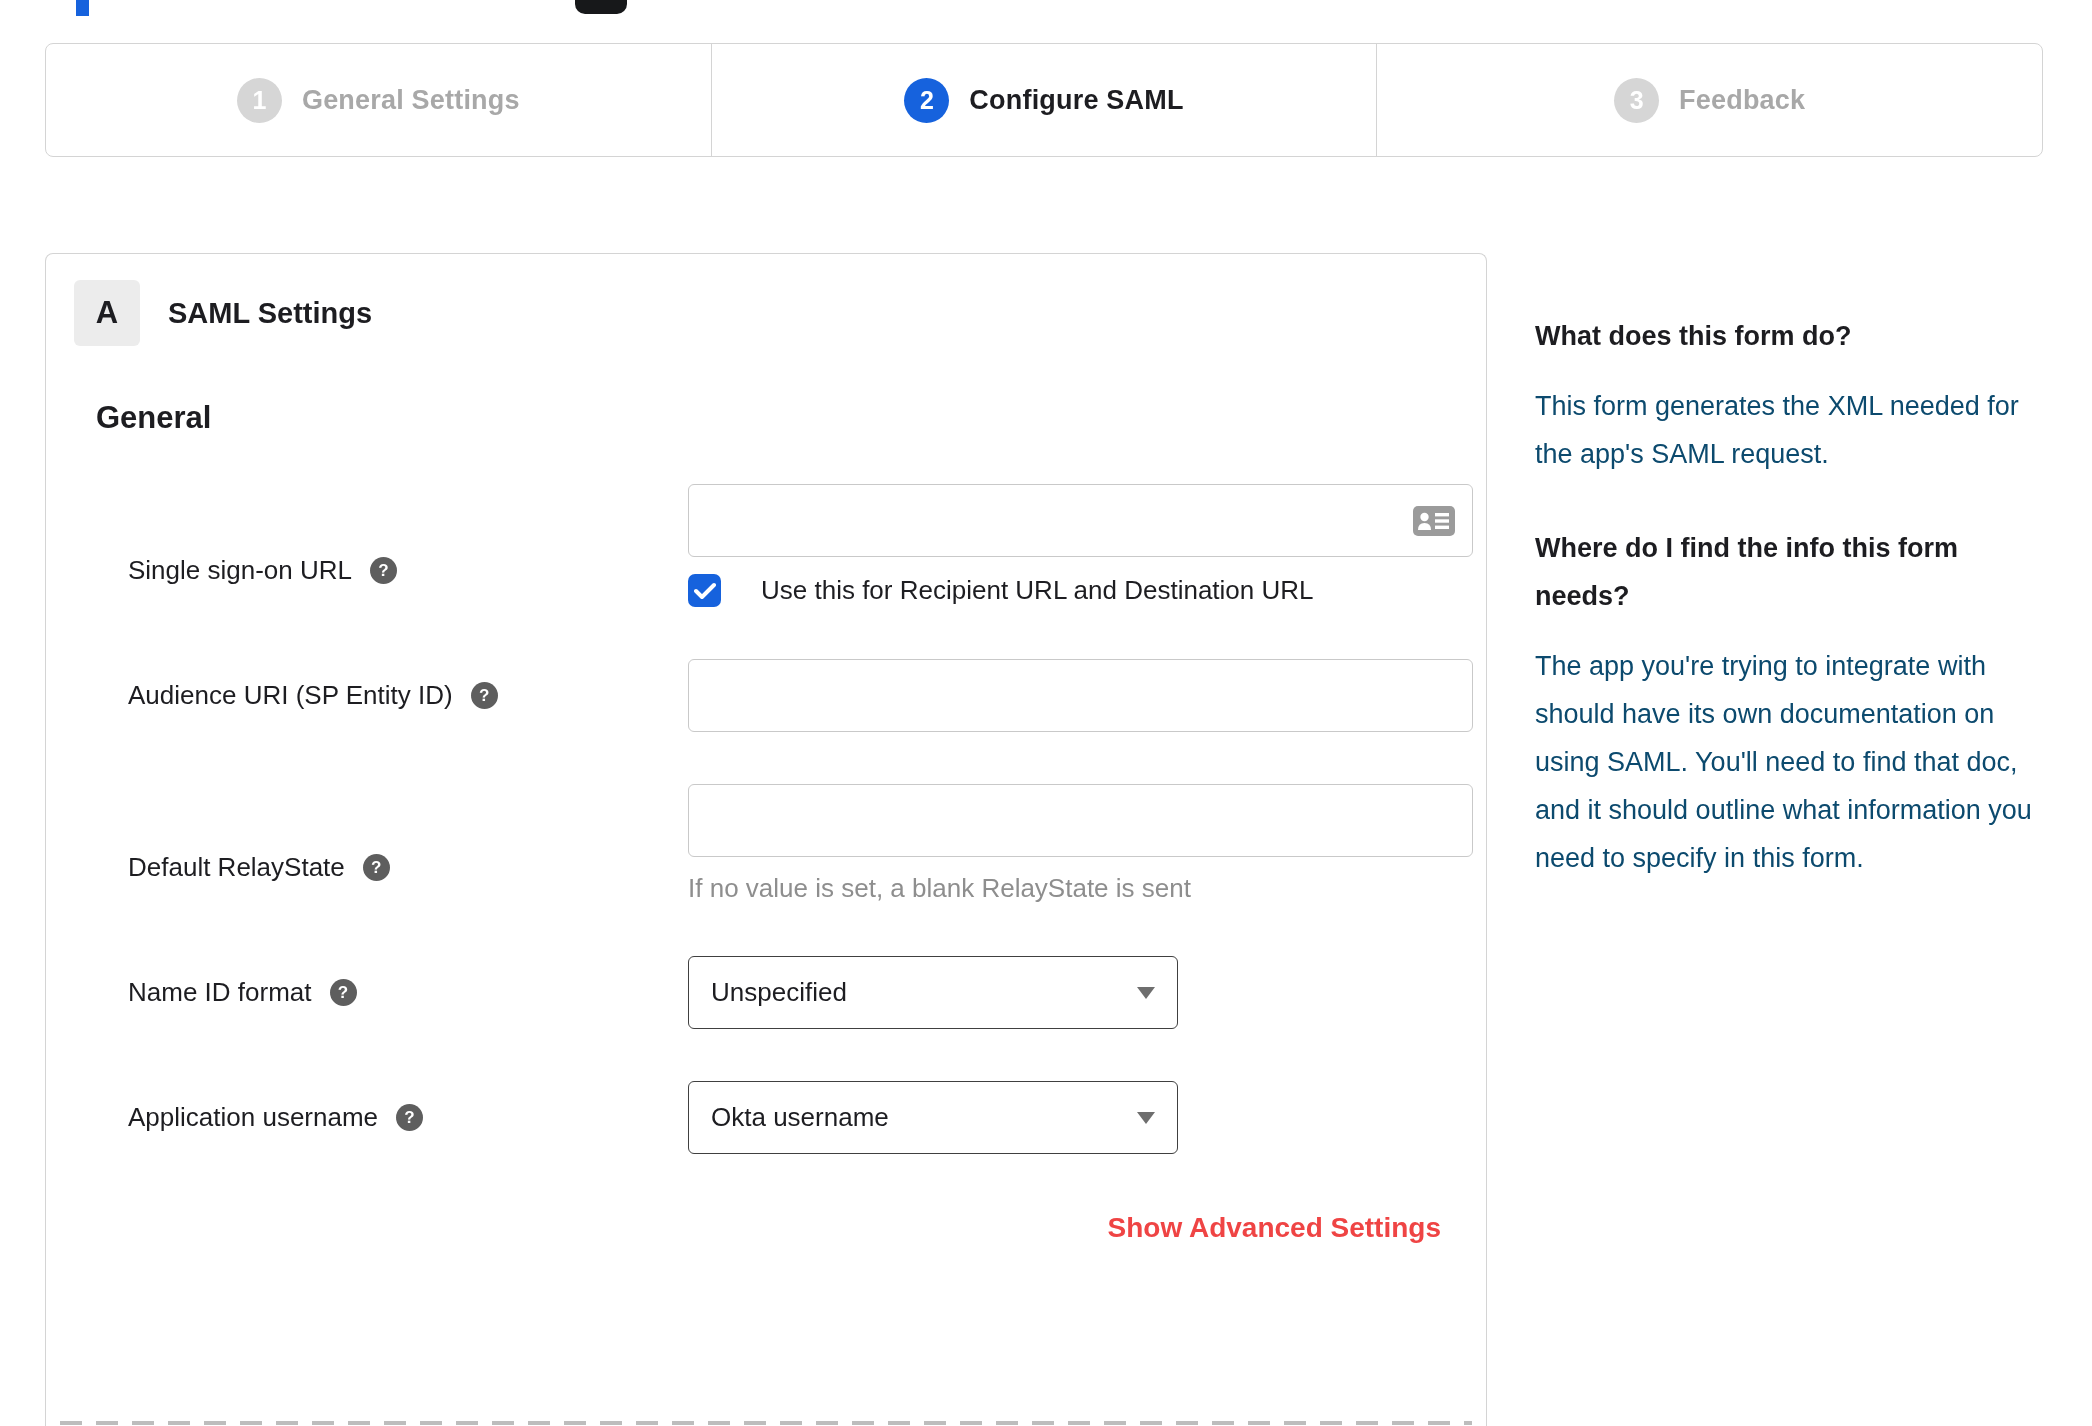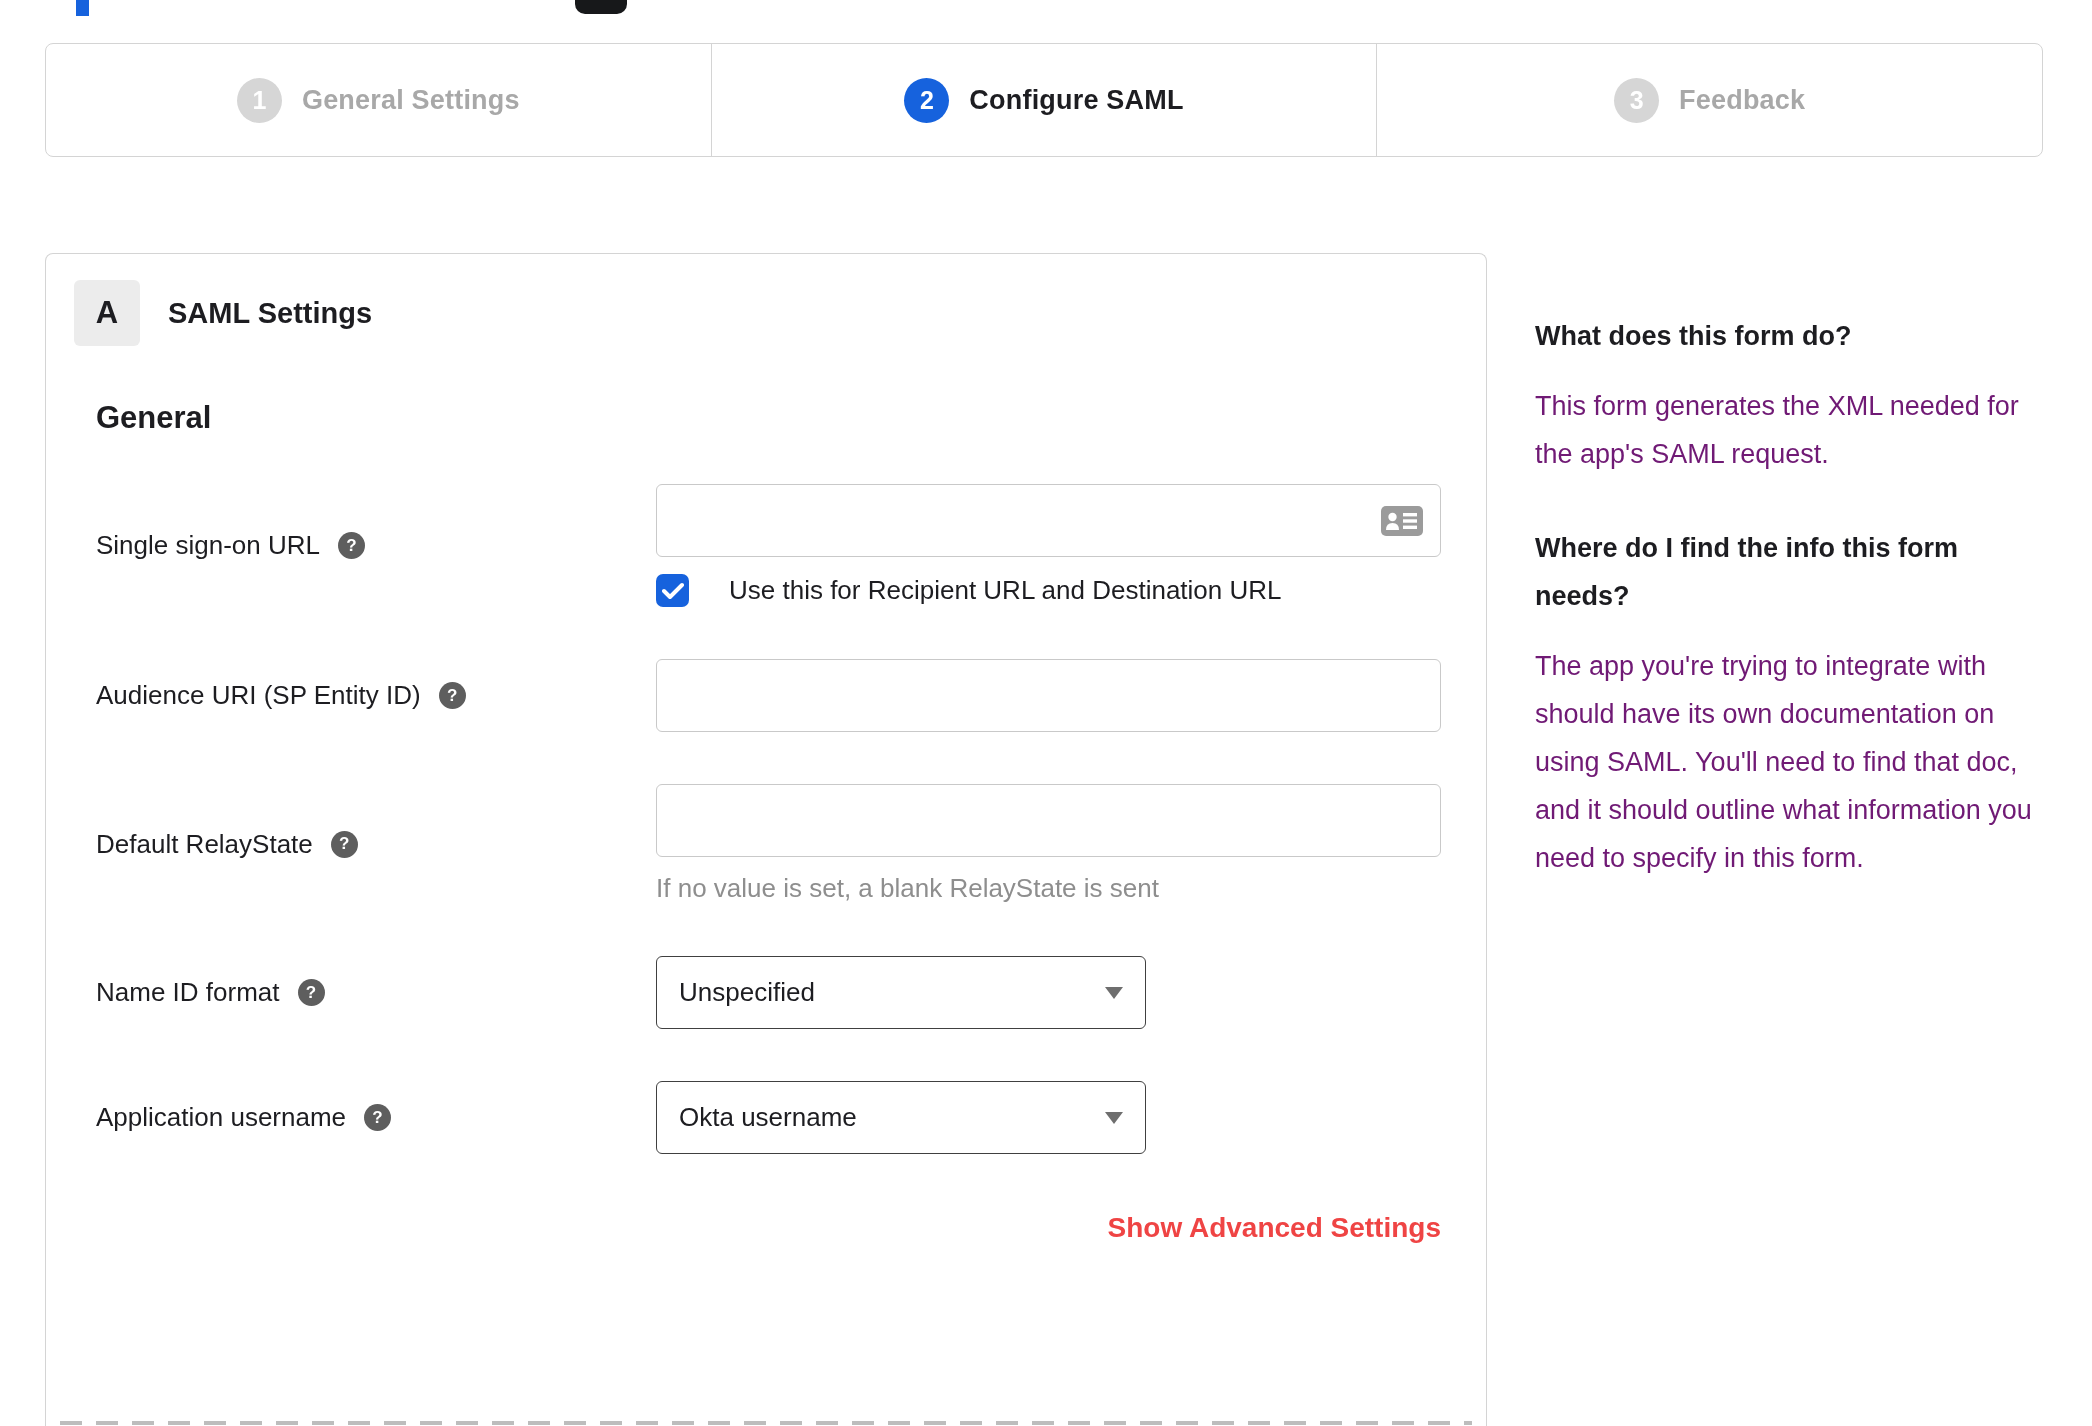--- a/index.html
+++ b/index.html
@@ -39,21 +39,21 @@
   .section-badge {
     width:66px; height:66px; background:#ececec; border-radius:6px;
     display:flex; align-items:center; justify-content:center;
     font-size:31px; font-weight:bold; color:#1d1d21;
   }
   .panel-title { font-size:29px; font-weight:bold;text-align:right; }
 
   .group-heading { margin:54px 0 0 22px; font-size:31px; font-weight:bold; }
 
   .form { margin:48px 0 0 22px; }
-  .form-row { display:flex; align-items:center; margin-bottom:52px; }
+  .form-row { display:flex; align-items:flex-end; margin-bottom:52px;margin-left:32px; }
   .row-label {
     width:560px; height:73px; display:flex; align-items:center; gap:18px;
     font-size:26px; color:#1d1d21; flex:0 0 auto;
   }
   .help-icon {
     width:27px; height:27px; border-radius:50%; background:#5e5e5e; color:#fff;
     font-size:17px; font-weight:bold; display:flex; align-items:center; justify-content:center;
     flex:0 0 auto; cursor:pointer;
   }
   .controls { flex:1; }
@@ -89,21 +89,21 @@
 
   .dashed-divider {
     position:absolute; bottom:1px; left:14px; right:14px; height:4px;
     background:repeating-linear-gradient(to right, #bdbdbd 0 22px, transparent 22px 36px);
   }
 
   
   .help-sidebar { position:absolute; left:1535px; top:312px; width:514px; }
   .help-section { margin-bottom:46px; }
   .help-heading { font-size:27px; font-weight:bold; line-height:48px; margin-bottom:22px; }
-  .help-body { font-size:27px; line-height:48px; color:#701a75; }
+  .help-body { font-size:27px; line-height:48px; color:#0c4a6e; }
 </style>
 </head>
 <body>
 
 <div class="frag-blue"></div>
 <div class="frag-black"></div>
 
 <div class="stepper">
   <div class="step">
     <div class="step-circle">1</div>

